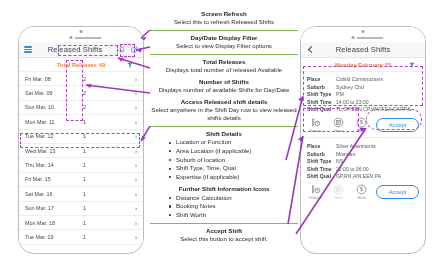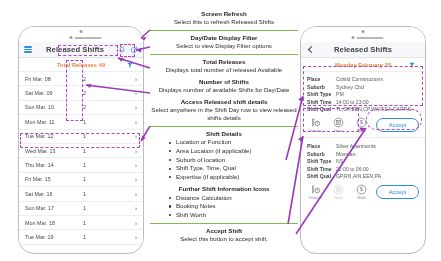--- a/index.html
+++ b/index.html
@@ -41,21 +41,21 @@
 
   
   .app-bar {
     height: 16px; background: #f7f7f9;
     border-bottom: 0.8px solid #e3e4e8;
     display: flex; align-items: center; padding: 0 5px;
     position: relative;
   }
   .app-title {
     flex: 1; text-align: center;
-    font-size: 7.6px; color: #3c4147; font-weight: 700;
+    font-size: 7.6px; color: #3c4147; font-weight: 400;
     letter-spacing: .1px;
   }
   .hamburger { display: flex; flex-direction: column; gap: 1.3px; width: 8px; }
   .hamburger i {
     display: block; height: 1.3px; background: #2e8de6; border-radius: 1px;
   }
   .hamburger i:nth-child(1) { width: 8px; }
   .hamburger i:nth-child(2) { width: 8px; }
   .hamburger i:nth-child(3) { width: 8px; }
   .bar-icons { display: flex; align-items: center; gap: 4px; }

